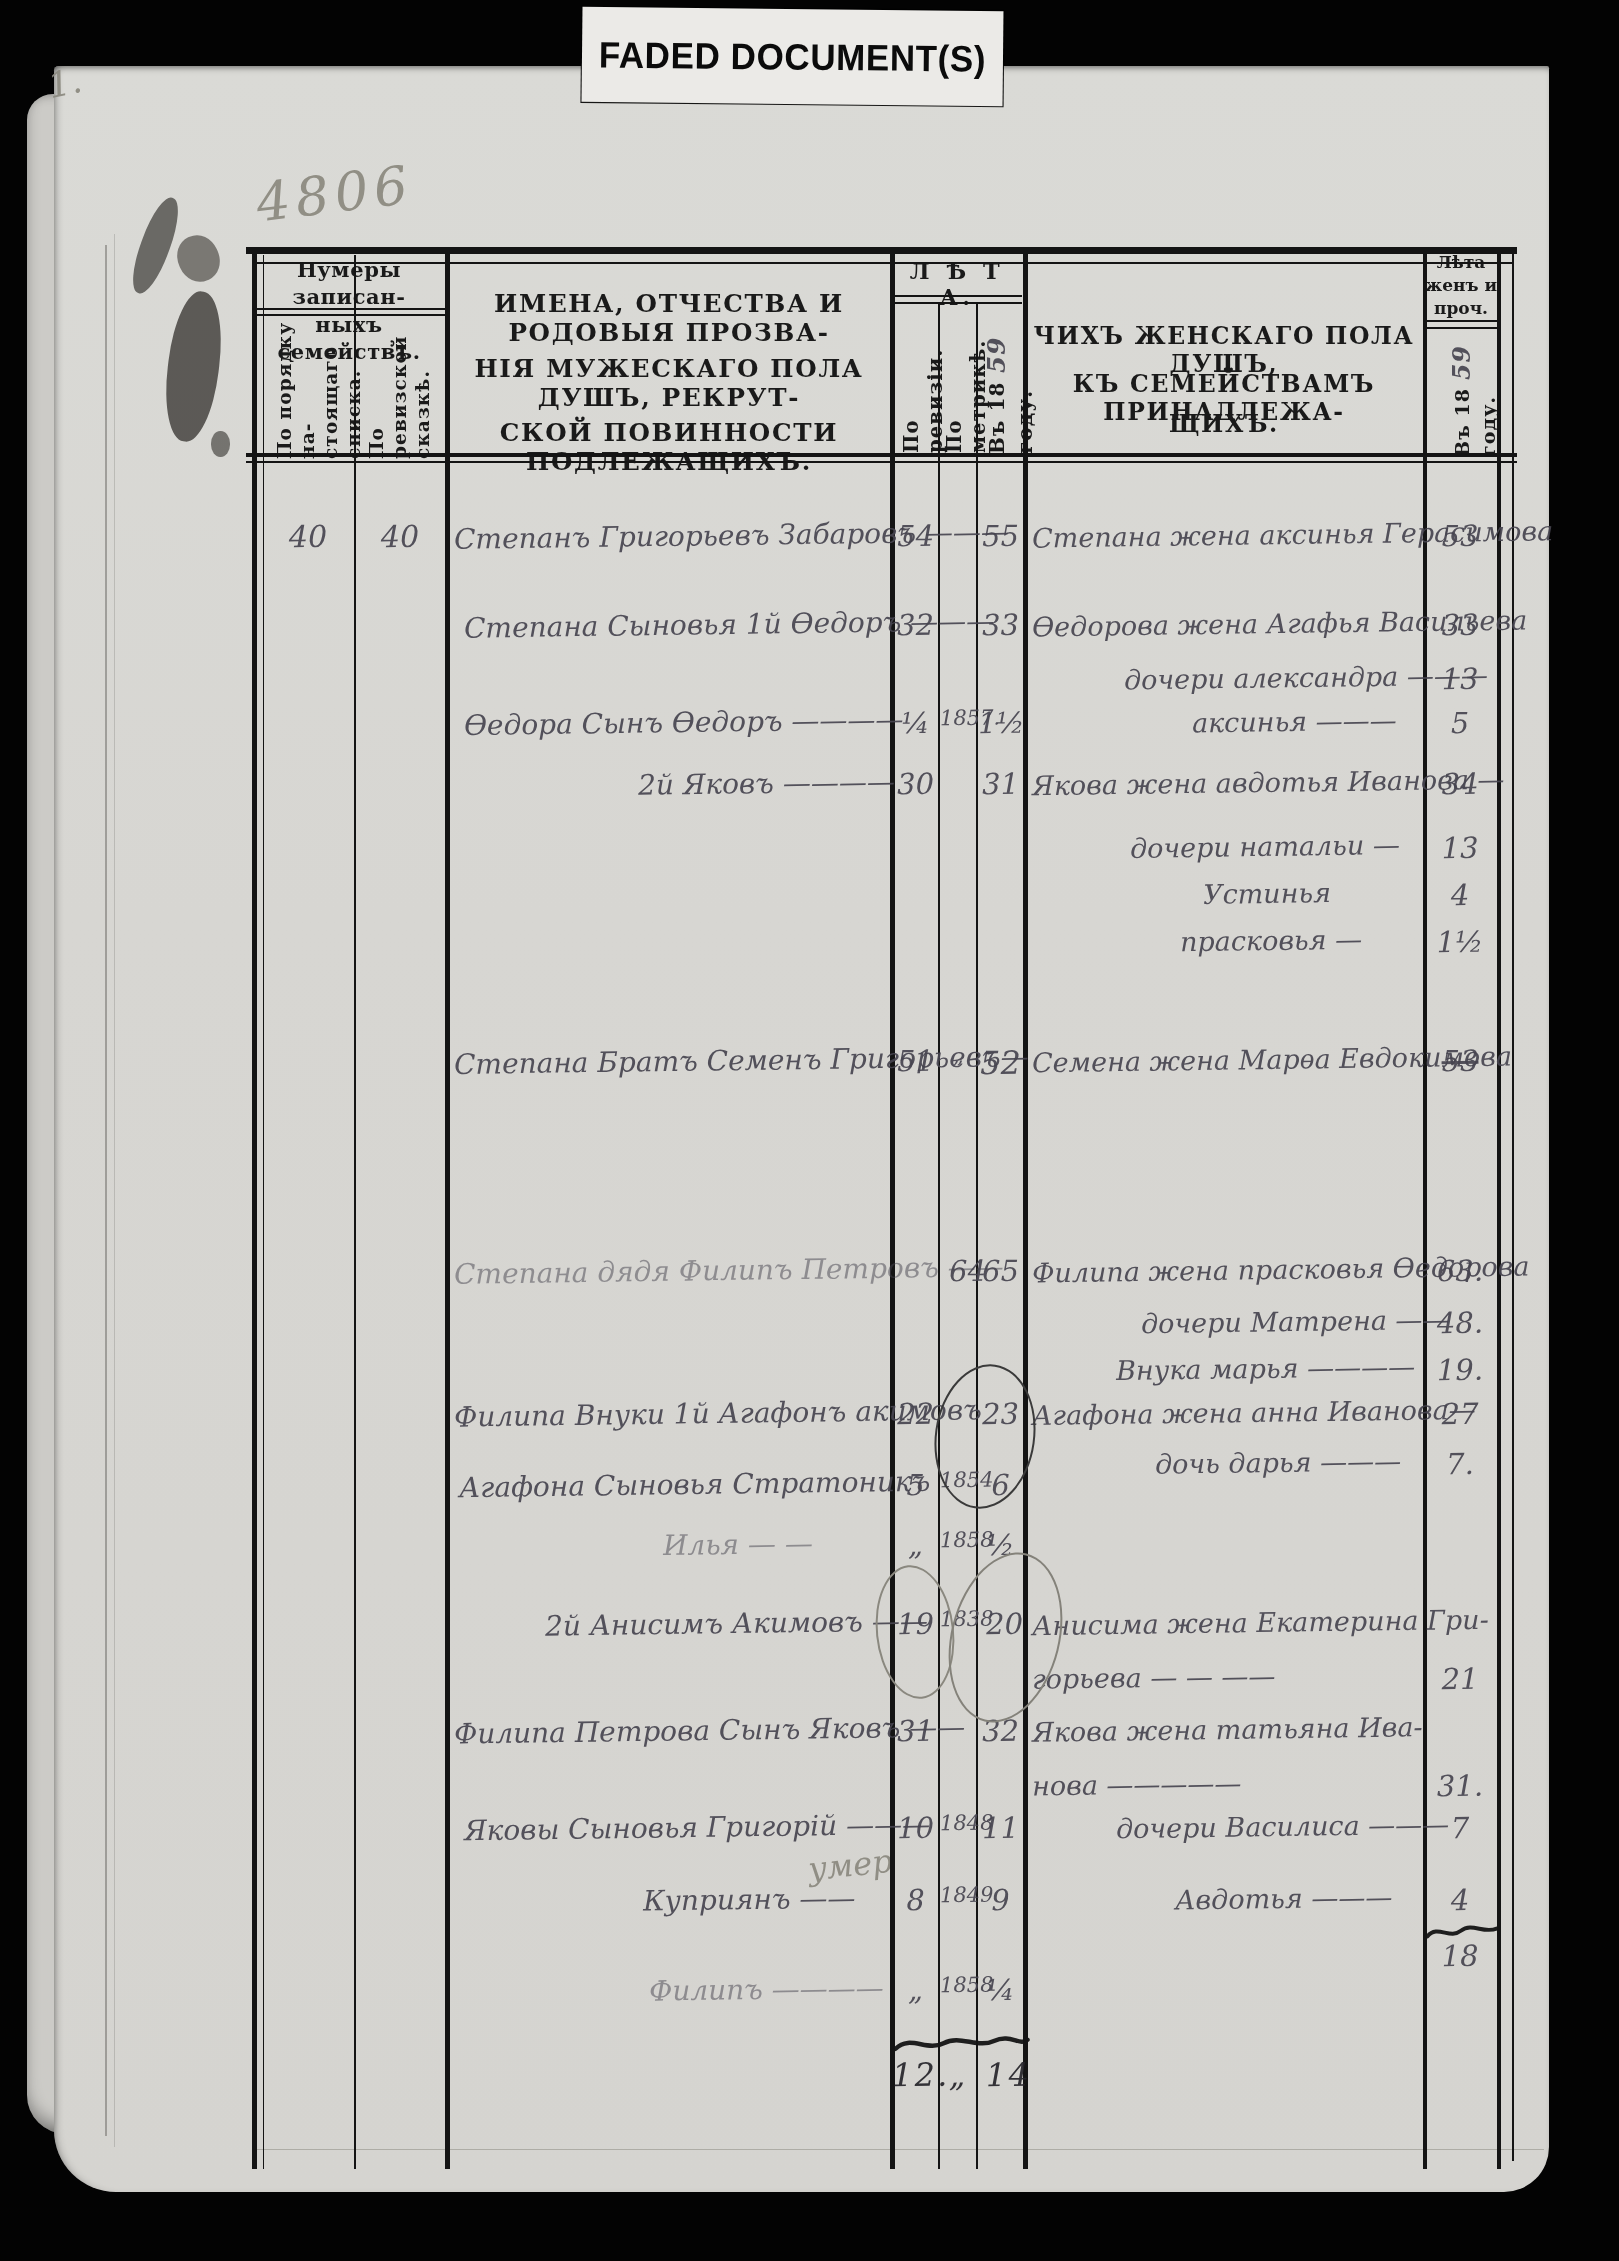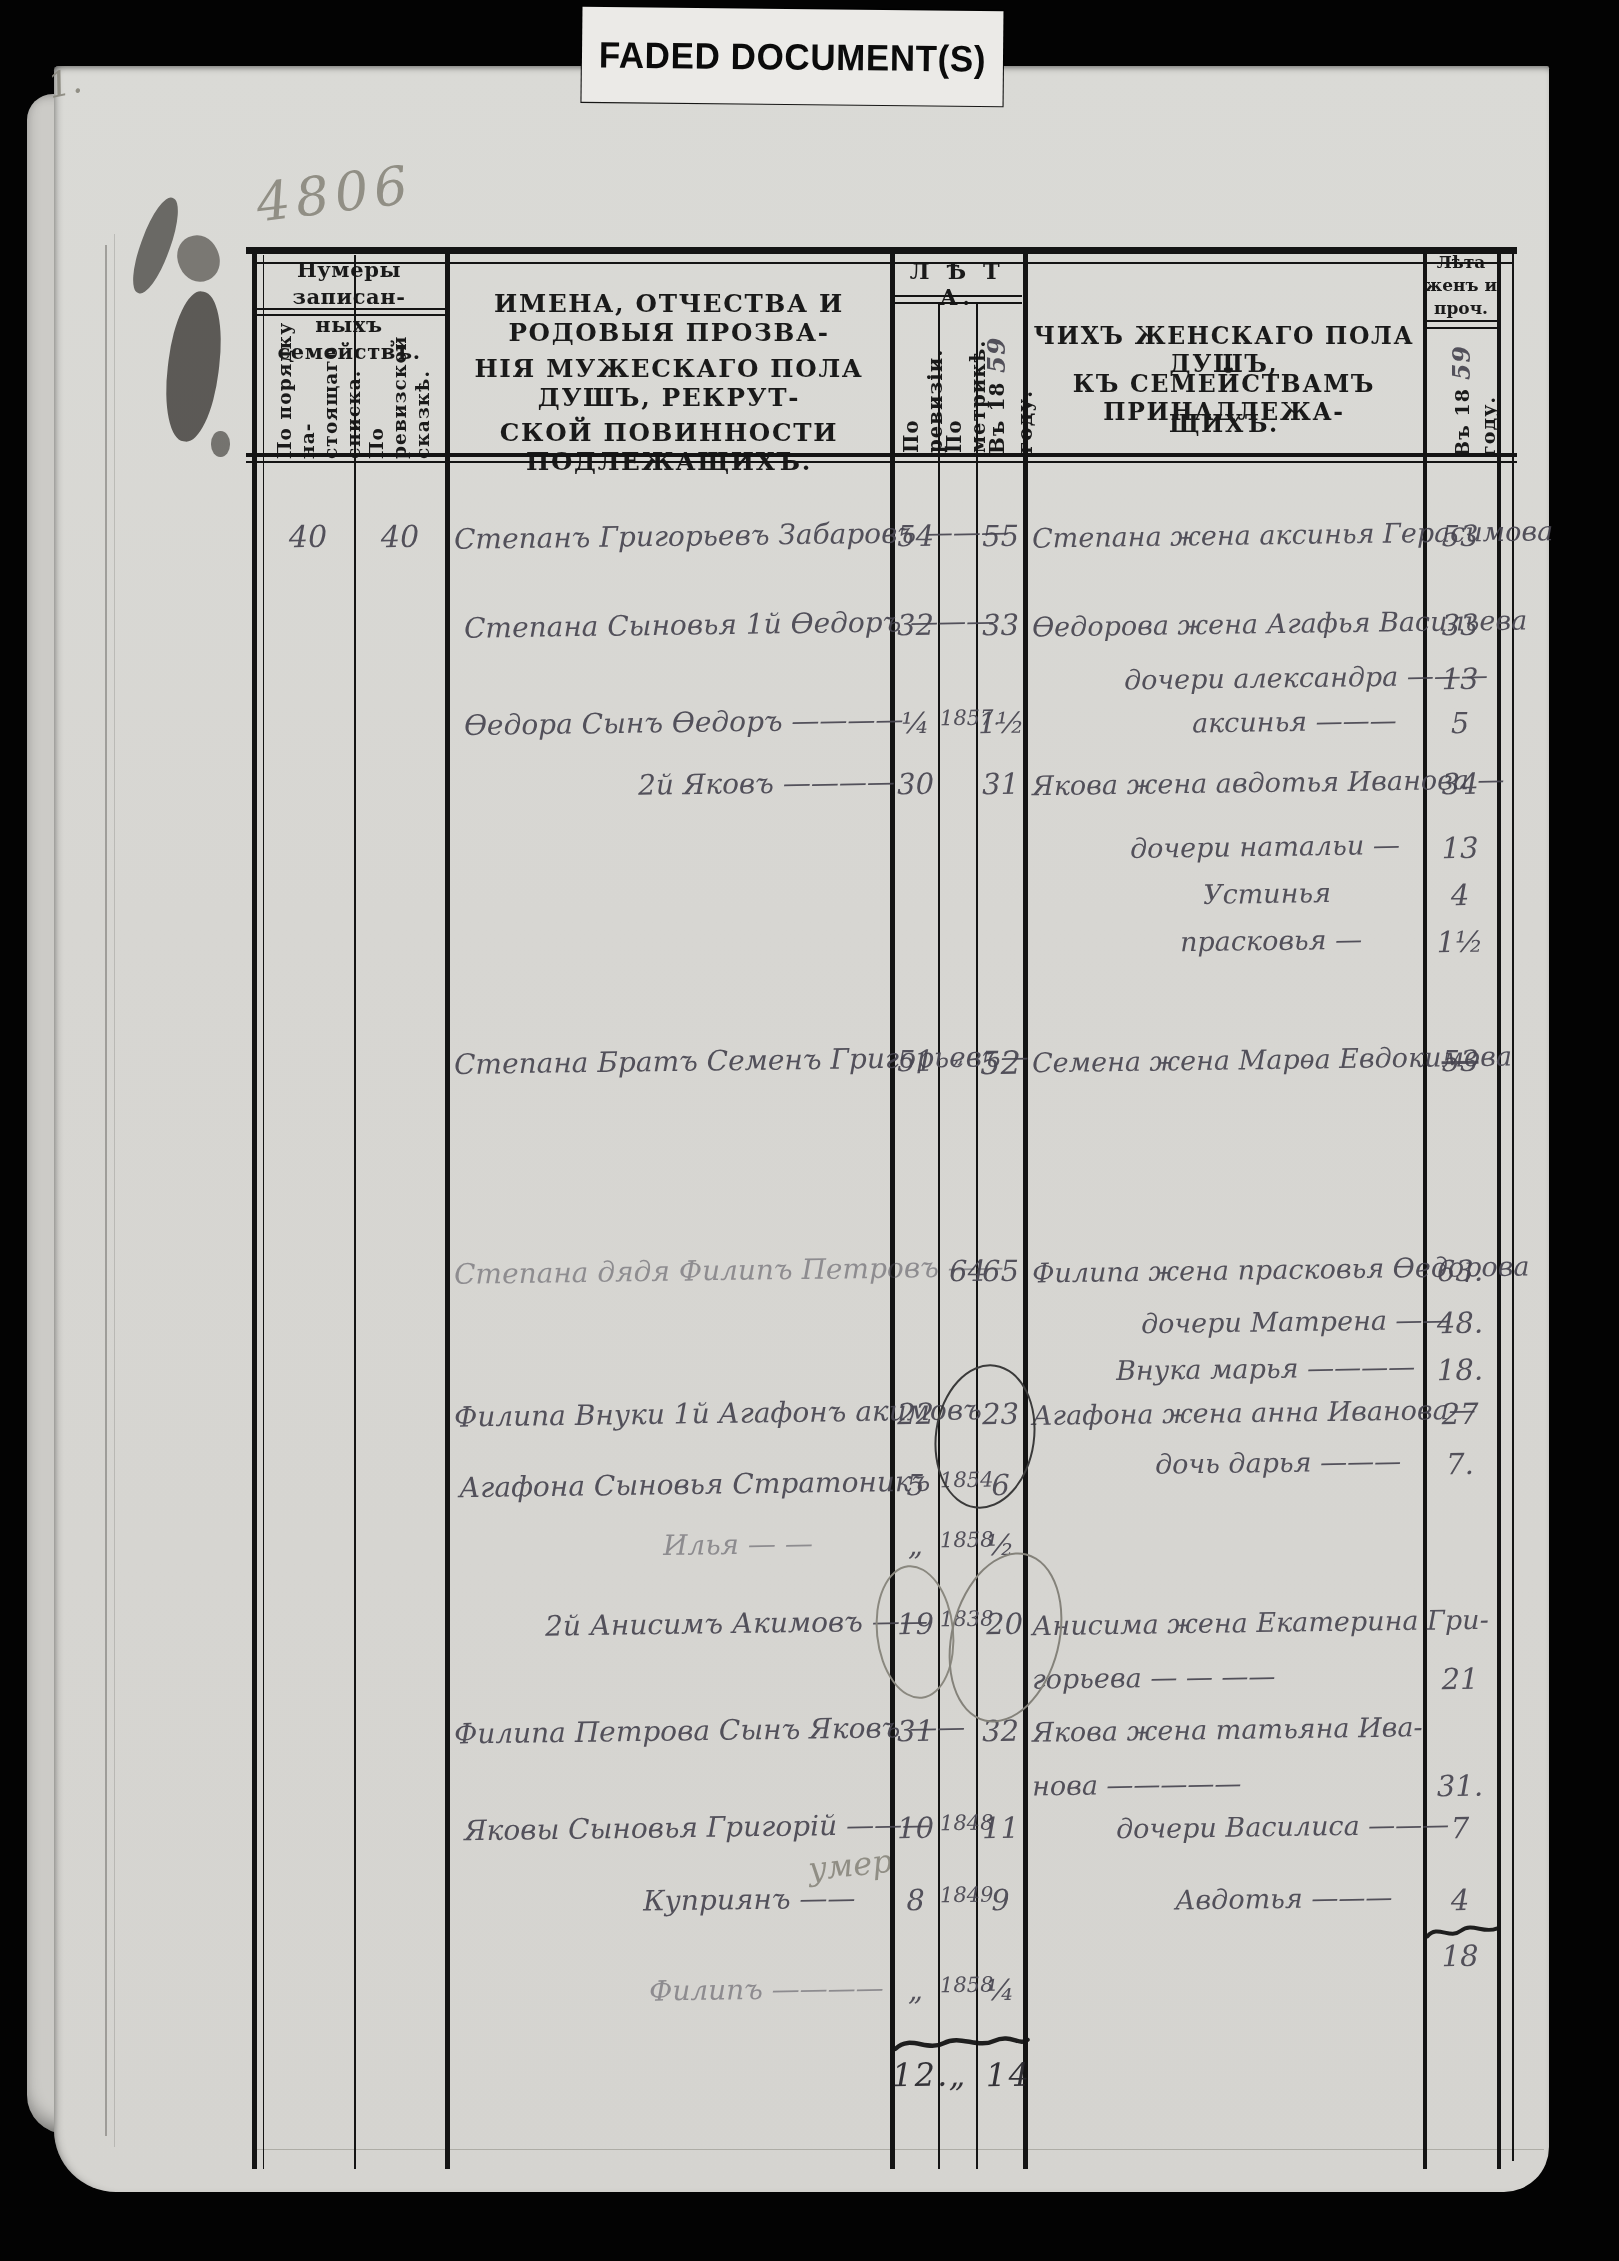--- a/index.html
+++ b/index.html
@@ -158,21 +158,21 @@
     <div class="hw" style="left: 1032px; top: 1044px; font-size: 27px;">Семена жена Марѳа Евдокимова</div>
     <div class="hw center" style="left: 1425px; top: 1044px; font-size: 29px; width: 70px; text-align: center;"><span class="struck">53</span></div>
     <div class="hw faded" style="left: 454px; top: 1254px; font-size: 28px;">Степана дядя Филипъ Петровъ ——</div>
     <div class="hw center" style="left: 944px; top: 1254px; font-size: 29px; width: 47px; text-align: center;">64</div>
     <div class="hw center" style="left: 978px; top: 1254px; font-size: 29px; width: 45px; text-align: center;">65</div>
     <div class="hw" style="left: 1032px; top: 1254px; font-size: 27px;">Филипа жена прасковья Ѳедорова</div>
     <div class="hw center" style="left: 1425px; top: 1254px; font-size: 29px; width: 70px; text-align: center;">63.</div>
     <div class="hw" style="left: 1141px; top: 1306px; font-size: 27px;">дочери Матрена ——</div>
     <div class="hw center" style="left: 1425px; top: 1306px; font-size: 29px; width: 70px; text-align: center;">48.</div>
     <div class="hw" style="left: 1116px; top: 1353px; font-size: 27px;">Внука марья ————</div>
-    <div class="hw center" style="left: 1425px; top: 1353px; font-size: 29px; width: 70px; text-align: center;">18.</div>
+    <div class="hw center" style="left: 1425px; top: 1353px; font-size: 29px; width: 70px; text-align: center;">19.</div>
     <div class="hw" style="left: 454px; top: 1397px; font-size: 28px;">Филипа Внуки 1й Агафонъ акимовъ</div>
     <div class="hw center" style="left: 892px; top: 1397px; font-size: 29px; width: 47px; text-align: center;">22</div>
     <div class="hw center" style="left: 978px; top: 1397px; font-size: 29px; width: 45px; text-align: center;">23</div>
     <div class="hw" style="left: 1032px; top: 1397px; font-size: 27px;">Агафона жена анна Иванова—</div>
     <div class="hw center" style="left: 1425px; top: 1397px; font-size: 29px; width: 70px; text-align: center;">27</div>
     <div class="hw" style="left: 1155px; top: 1447px; font-size: 27px;">дочь дарья ———</div>
     <div class="hw center" style="left: 1425px; top: 1447px; font-size: 29px; width: 70px; text-align: center;">7.</div>
     <div class="hw" style="left: 459px; top: 1468px; font-size: 28px;">Агафона Сыновья Стратоникъ</div>
     <div class="hw center" style="left: 892px; top: 1468px; font-size: 29px; width: 47px; text-align: center;">5</div>
     <div class="hw center" style="left: 940px; top: 1468px; font-size: 21px; width: 36px; text-align: center;">1854</div>

